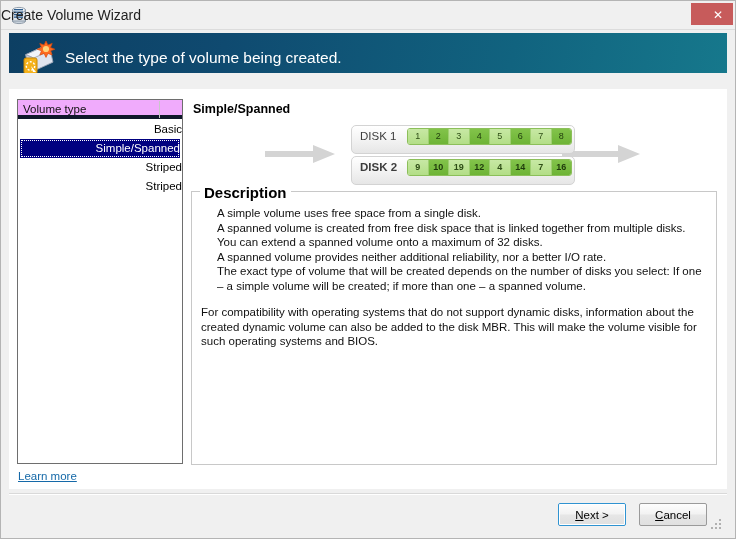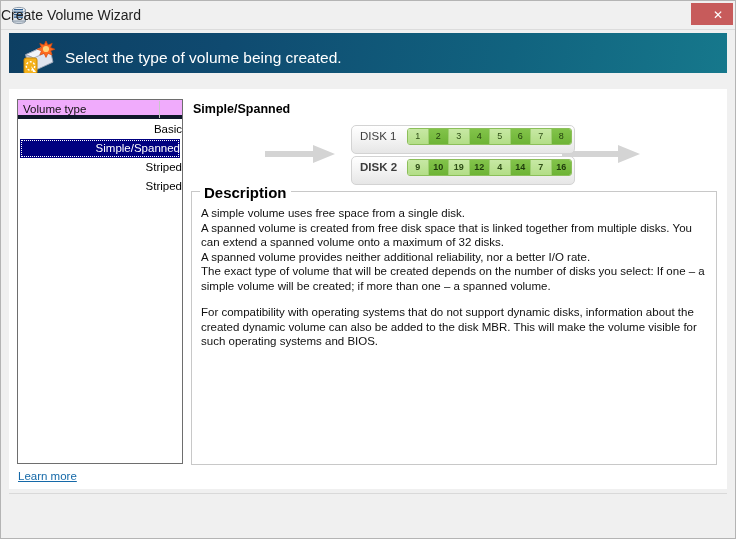--- a/index.html
+++ b/index.html
@@ -397,24 +397,40 @@
             <span class="blk dark">14</span>
             <span class="blk light">7</span>
             <span class="blk dark">16</span>
           </div>
         </div>
       </div>
 
       <div id="description-box">
         <span id="description-legend">Description</span>
         <div id="description-body">
-          <p style="white-space: pre-line;">A simple volume uses free space from a single disk.
+          <p style="white-space: pre-line; margin-left: 16px;">A simple volume uses free space from a single disk.
 A spanned volume is created from free disk space that is linked together from multiple disks. You can extend a spanned volume onto a maximum of 32 disks.
 A spanned volume provides neither additional reliability, nor a better I/O rate.
 The exact type of volume that will be created depends on the number of disks you select: If one – a simple volume will be created; if more than one – a spanned volume.</p>
           <p>For compatibility with operating systems that do not support dynamic disks, information about the created dynamic volume can also be added to the disk MBR. This will make the volume visible for such operating systems and BIOS.</p>
         </div>
       </div>
     </div>
   </div>
 
   <div id="footer-sep"></div>
+  <div id="footer">
+    <button class="dlg-button" id="next-button">
+      <span class="accel">N</span><span>ext &gt;</span>
+    </button>
+    <button class="dlg-button" id="cancel-button">
+      <span class="accel">C</span><span>ancel</span>
+    </button>
+    <span id="resize-grip">
+      <span class="grip-dot" style="left:8px; top:2px;"></span>
+      <span class="grip-dot" style="left:4px; top:6px;"></span>
+      <span class="grip-dot" style="left:8px; top:6px;"></span>
+      <span class="grip-dot" style="left:0px; top:10px;"></span>
+      <span class="grip-dot" style="left:4px; top:10px;"></span>
+      <span class="grip-dot" style="left:8px; top:10px;"></span>
+    </span>
+  </div>
 </div>
 
 </body></html>

